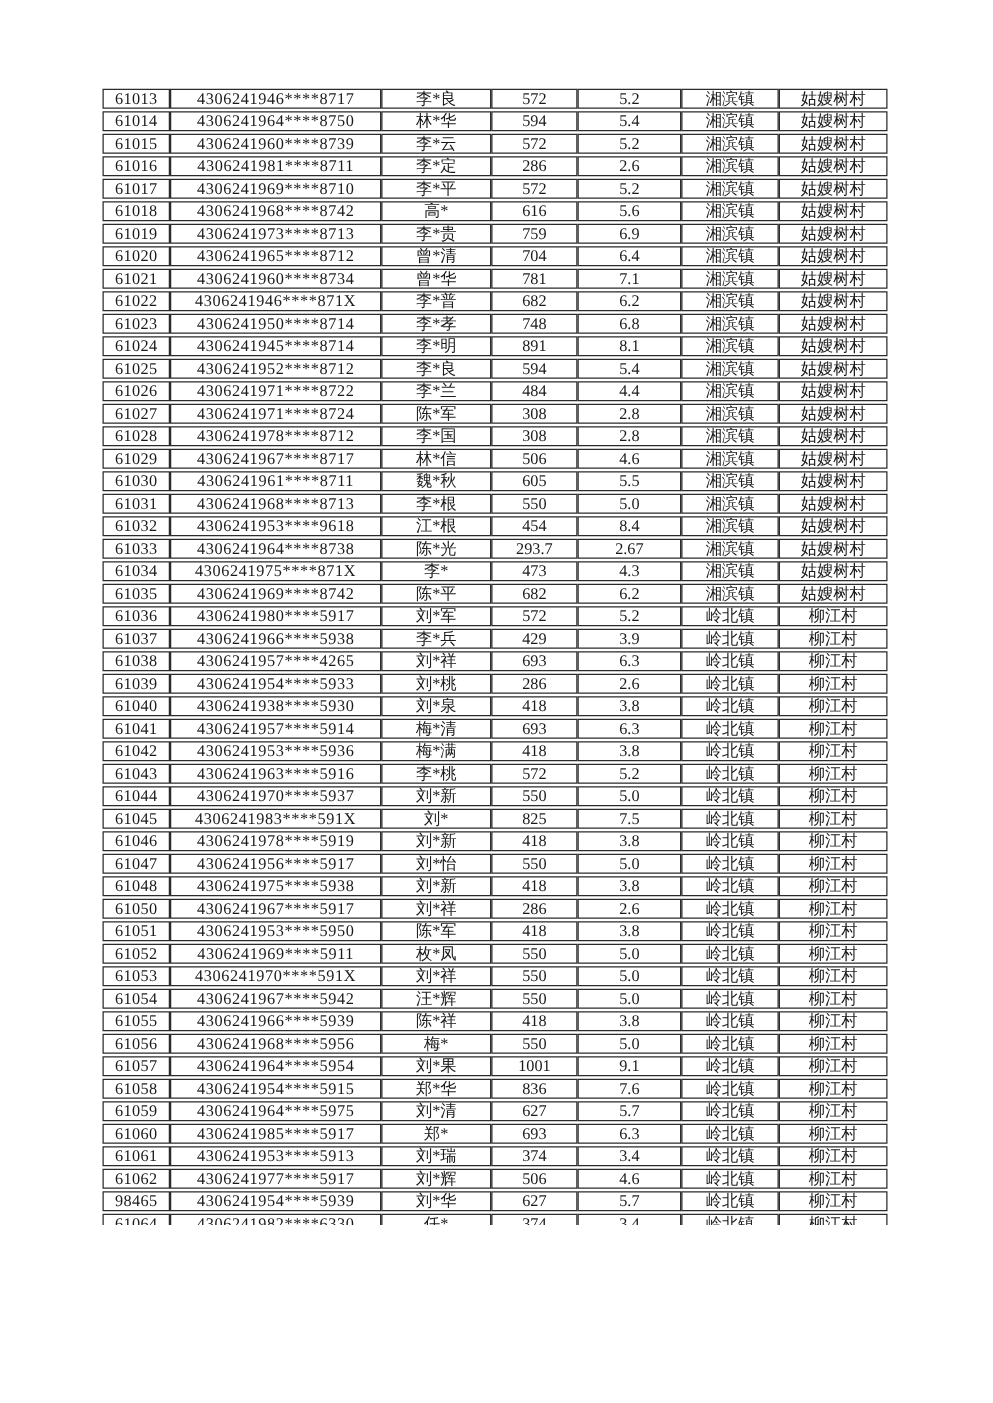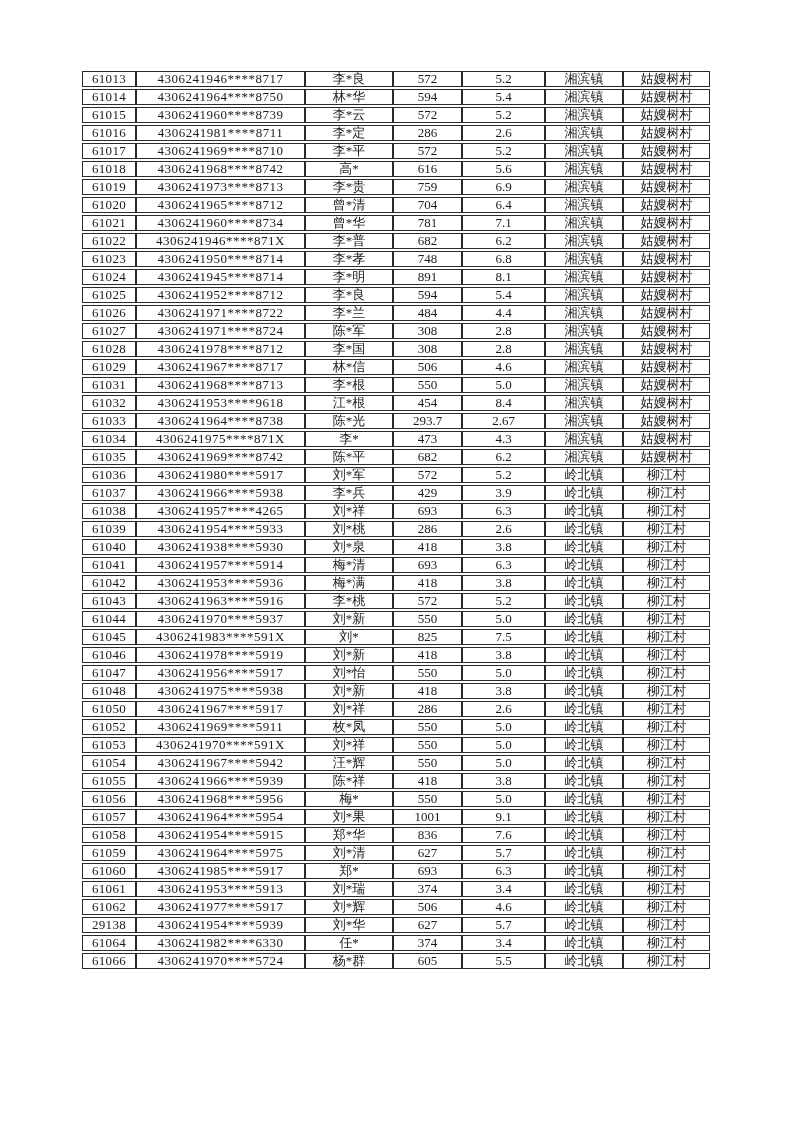--- a/index.html
+++ b/index.html
@@ -202,20 +202,29 @@
         <tr>
           <td class="cell-serial">61029</td>
           <td class="cell-id_number">4306241967****8717</td>
           <td class="cell-name">林*信</td>
           <td class="cell-value1">506</td>
           <td class="cell-value2">4.6</td>
           <td class="cell-town">湘滨镇</td>
           <td class="cell-village">姑嫂树村</td>
         </tr>
         <tr>
+          <td class="cell-serial">61030</td>
+          <td class="cell-id_number">4306241961****8711</td>
+          <td class="cell-name">魏*秋</td>
+          <td class="cell-value1">605</td>
+          <td class="cell-value2">5.5</td>
+          <td class="cell-town">湘滨镇</td>
+          <td class="cell-village">姑嫂树村</td>
+        </tr>
+        <tr>
           <td class="cell-serial">61031</td>
           <td class="cell-id_number">4306241968****8713</td>
           <td class="cell-name">李*根</td>
           <td class="cell-value1">550</td>
           <td class="cell-value2">5.0</td>
           <td class="cell-town">湘滨镇</td>
           <td class="cell-village">姑嫂树村</td>
         </tr>
         <tr>
           <td class="cell-serial">61032</td>
@@ -373,20 +382,29 @@
         <tr>
           <td class="cell-serial">61050</td>
           <td class="cell-id_number">4306241967****5917</td>
           <td class="cell-name">刘*祥</td>
           <td class="cell-value1">286</td>
           <td class="cell-value2">2.6</td>
           <td class="cell-town">岭北镇</td>
           <td class="cell-village">柳江村</td>
         </tr>
         <tr>
+          <td class="cell-serial">61051</td>
+          <td class="cell-id_number">4306241953****5950</td>
+          <td class="cell-name">陈*军</td>
+          <td class="cell-value1">418</td>
+          <td class="cell-value2">3.8</td>
+          <td class="cell-town">岭北镇</td>
+          <td class="cell-village">柳江村</td>
+        </tr>
+        <tr>
           <td class="cell-serial">61052</td>
           <td class="cell-id_number">4306241969****5911</td>
           <td class="cell-name">枚*凤</td>
           <td class="cell-value1">550</td>
           <td class="cell-value2">5.0</td>
           <td class="cell-town">岭北镇</td>
           <td class="cell-village">柳江村</td>
         </tr>
         <tr>
           <td class="cell-serial">61053</td>
@@ -472,21 +490,21 @@
         <tr>
           <td class="cell-serial">61062</td>
           <td class="cell-id_number">4306241977****5917</td>
           <td class="cell-name">刘*辉</td>
           <td class="cell-value1">506</td>
           <td class="cell-value2">4.6</td>
           <td class="cell-town">岭北镇</td>
           <td class="cell-village">柳江村</td>
         </tr>
         <tr>
-          <td class="cell-serial">29138</td>
+          <td class="cell-serial">98465</td>
           <td class="cell-id_number">4306241954****5939</td>
           <td class="cell-name">刘*华</td>
           <td class="cell-value1">627</td>
           <td class="cell-value2">5.7</td>
           <td class="cell-town">岭北镇</td>
           <td class="cell-village">柳江村</td>
         </tr>
         <tr>
           <td class="cell-serial">61064</td>
           <td class="cell-id_number">4306241982****6330</td>

